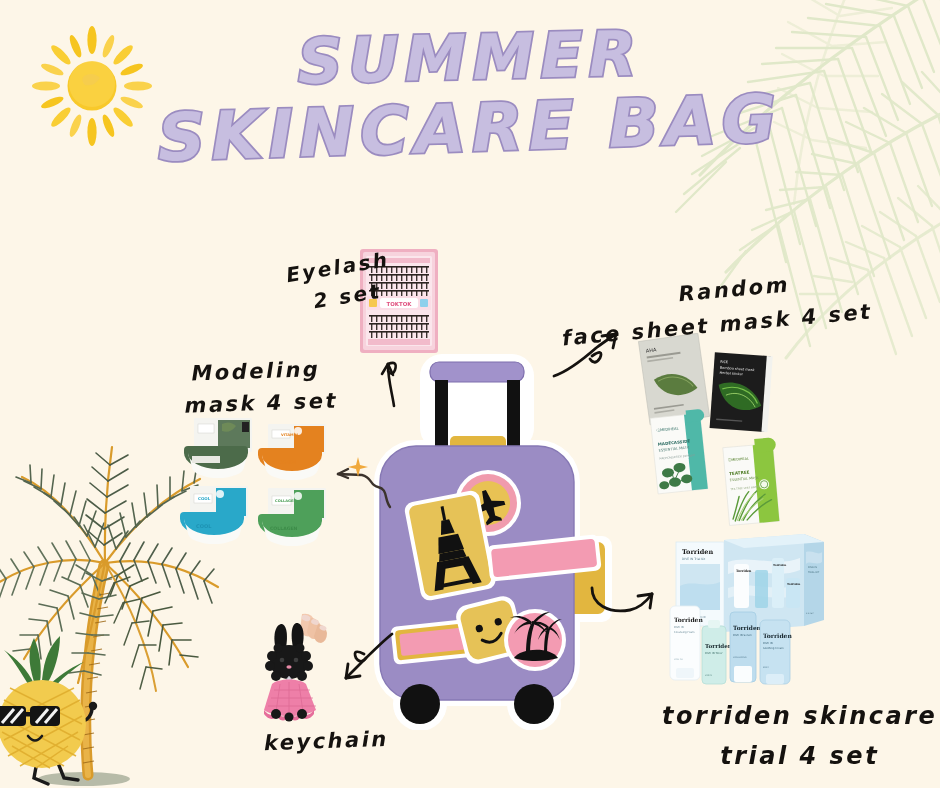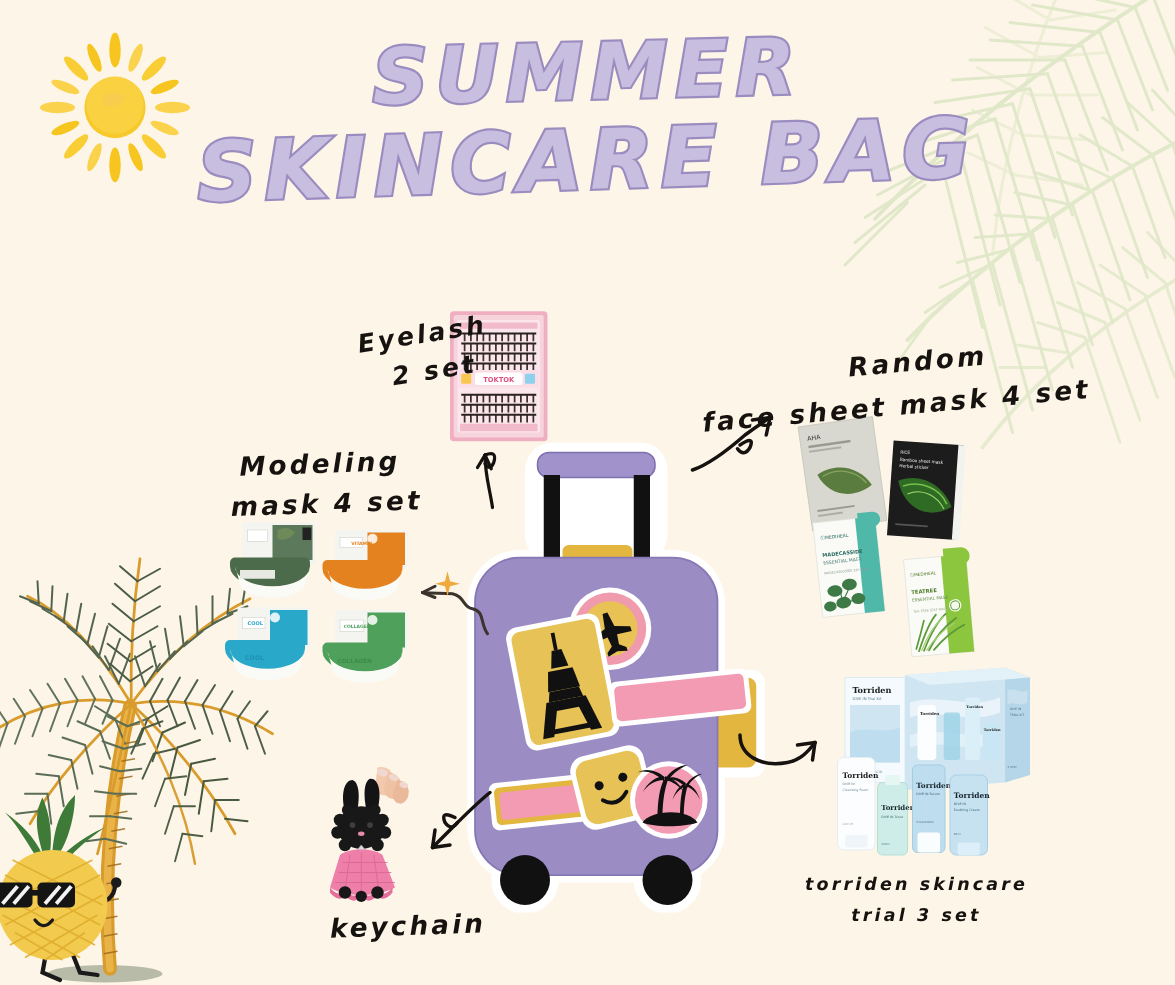--- a/index.html
+++ b/index.html
@@ -996,22 +996,22 @@
   <div class="abs hand" style="left:192px; top:356px; font-size:21px; transform:rotate(-2deg);">
     <div>Modeling</div>
     <div style="margin-left:-8px;">mask 4 set</div>
   </div>
 
   <div class="abs hand" style="left:560px; top:276px; font-size:21px; transform:rotate(-5deg);">
     <div style="margin-left:120px;">Random</div>
     <div style="margin-left:0px; margin-top:2px;">face sheet mask 4 set</div>
   </div>
 
-  <div class="abs hand" style="left:644px; top:698px; font-size:14px;">
+  <div class="abs hand" style="left:662px; top:698px; font-size:24px;">
     <div>torriden skincare</div>
-    <div style="text-align:center; margin-top:4px;">trial 3 set</div>
+    <div style="text-align:center; margin-top:4px;">trial 4 set</div>
   </div>
 
   <div class="abs hand" style="left:264px; top:726px; font-size:21px; transform:rotate(-2deg);">
     <div>keychain</div>
   </div>
 
 </div>
 
 </body></html>

